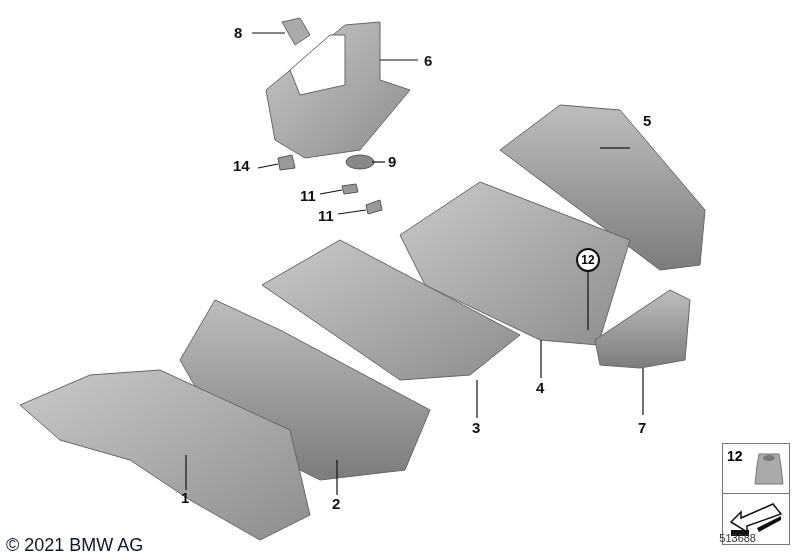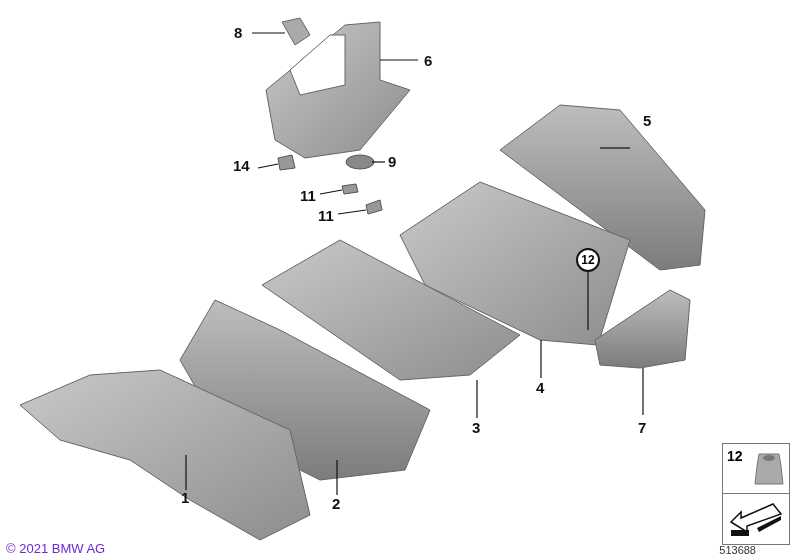--- a/index.html
+++ b/index.html
@@ -1,19 +1,19 @@
 <!DOCTYPE html>
 <html><head>
 <meta charset="utf-8">
 <style>
   html,body{margin:0;padding:0;background:#fff;}
   body{width:800px;height:560px;position:relative;overflow:hidden;font-family:"Liberation Sans",sans-serif;}
   .lbl{position:absolute;font-weight:bold;font-size:15px;color:#111;line-height:1;}
-  .copy{position:absolute;left:6px;bottom:4px;font-size:13px;color:#6d28d9;}
-  .code{position:absolute;right:44px;bottom:4px;font-size:11px;color:#333;}
+  .copy{position:absolute;left:6px;bottom:4px;font-size:18px;color:#0f172a;}
+  .code{position:absolute;right:44px;bottom:16px;font-size:11px;color:#333;}
   svg.main{position:absolute;left:0;top:0;}
   .legend{position:absolute;left:722px;top:443px;width:66px;height:100px;border:1px solid #777;}
   .legend .cell{height:49px;position:relative;}
   .legend .cell+ .cell{border-top:1px solid #777;}
   .legend .num{position:absolute;left:4px;top:4px;font-weight:bold;font-size:14px;}
   .circ{position:absolute;width:20px;height:20px;border:2px solid #111;border-radius:50%;background:#fff;font-weight:bold;font-size:12px;text-align:center;line-height:20px;}
 </style>
 </head>
 <body>
 

